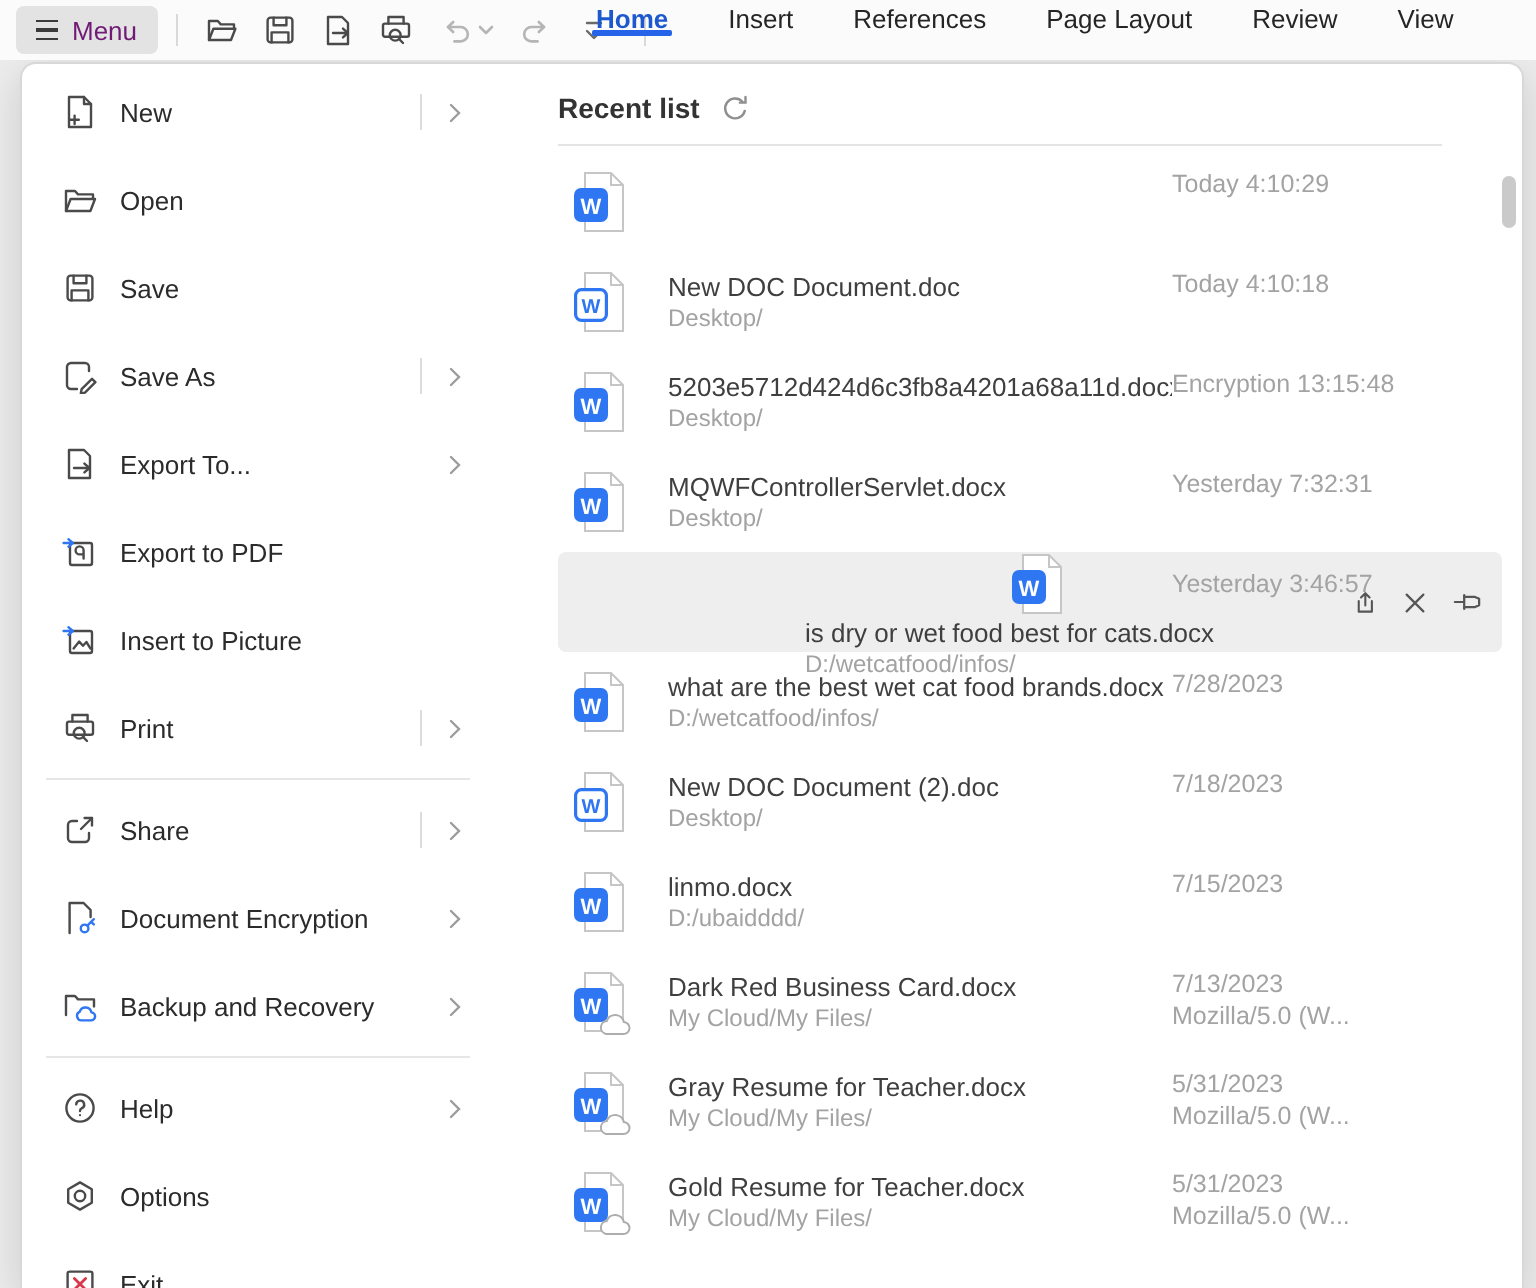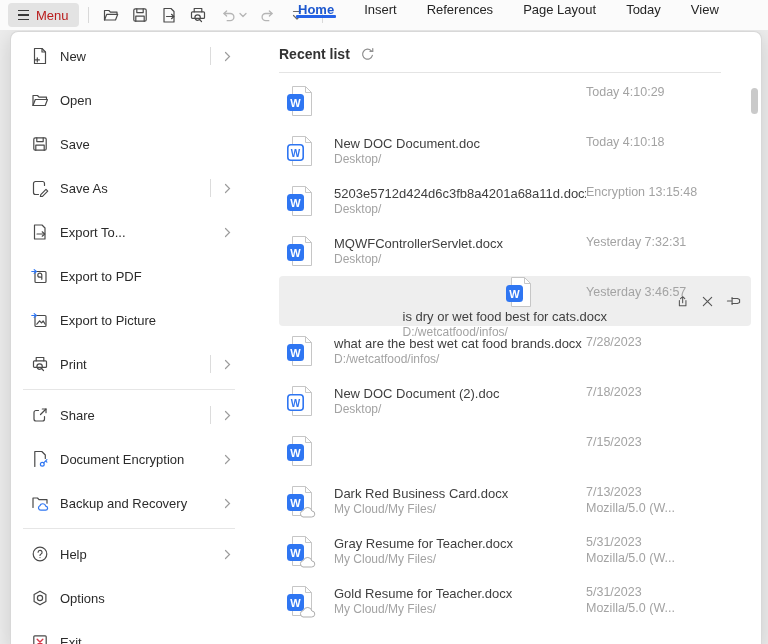--- a/index.html
+++ b/index.html
@@ -11,21 +11,21 @@
     -webkit-font-smoothing:antialiased;
   }
   
   .titlebar {
     position:absolute; top:0; left:0; width:768px; height:30px;
     background:#fbfbfb; display:flex; align-items:center; z-index:3;
   }
   .menu-btn {
     margin-left:8px; height:24px; padding:0 10px; background:#e3e3e3;
     border-radius:4px; display:flex; align-items:center; gap:7px;
-    font-size:13px; color:#b91c1c; cursor:default;
+    font-size:13px; color:#701a75; cursor:default;
   }
   .hamburger { display:flex; flex-direction:column; gap:3px; }
   .hamburger i { display:block; width:11px; height:1.4px; background:#3a3a3a; }
   .vsep { width:1px; height:16px; background:#d9d9d9; margin:0 9px; flex:0 0 auto; }
   .qat-btn {
     width:26px; height:24px; display:flex; align-items:center; justify-content:center;
     border-radius:4px; flex:0 0 auto; margin-right:3px;
   }
   .qat-btn svg { display:block; }
   .icon-stroke { fill:none; stroke:#4a4a4a; stroke-width:1.2; stroke-linecap:round; stroke-linejoin:round; }
@@ -167,21 +167,21 @@
         <path d="M4.5 8.5 l3.5 3.5 3.5-3.5"></path>
     </svg>
   </div>
   <div class="vsep"></div>
 
   <div class="tabs">
     <div class="tab active">Home</div>
     <div class="tab">Insert</div>
     <div class="tab">References</div>
     <div class="tab">Page Layout</div>
-    <div class="tab">Today</div>
+    <div class="tab">Review</div>
     <div class="tab">View</div>
   </div>
 </div>
 
 <div class="panel">
 
   <div class="sidebar">
 
     <div class="menu-item">
       <span class="mi-icon">
@@ -265,21 +265,21 @@
     </div>
 
     <div class="menu-item">
       <span class="mi-icon">
         <svg width="18" height="18" viewBox="0 0 18 18" class="icon-stroke">
           <rect x="4" y="4.5" width="11" height="11" rx="1"></rect>
           <path d="M5.8 13.2 l2.8-3.4 1.9 2.1 1.7-1.9 2 3.2"></path>
           <path d="M0.8 4.5 h4.4 M3.2 2.6 l2.2 1.9 -2.2 1.9" style="stroke:#2f76f2"></path>
         </svg>
       </span>
-      <span class="mi-label">Export to Picture</span>
+      <span class="mi-label">Insert to Picture</span>
     </div>
 
     <div class="menu-item">
       <span class="mi-icon">
         <svg width="18" height="18" viewBox="0 0 18 18" class="icon-stroke">
           <path d="M5.2 5.8 V2.5 h7.6 v3.3"></path>
             <rect x="2.5" y="5.8" width="13" height="6.6" rx="1"></rect>
           <circle cx="8.6" cy="11.6" r="2.7"></circle>
             <path d="M10.6 13.6 l1.9 1.9"></path>
         </svg>
@@ -502,20 +502,24 @@
         </div>
         <div class="ftime">7/18/2023</div>
       </div>
 
       <div class="row">
         <span class="file-icon">
             <svg class="page">
               <use href="#sym-docx"></use>
             </svg>
           </span>
+        <div class="fmeta">
+          <div class="fname">linmo.docx</div>
+          <div class="fpath">D:/ubaidddd/</div>
+        </div>
         <div class="ftime">7/15/2023</div>
       </div>
 
       <div class="row">
         <span class="file-icon">
           <svg class="page">
               <use href="#sym-docx"></use>
             </svg>
             <svg class="cloud">
               <use href="#sym-cloud"></use>

